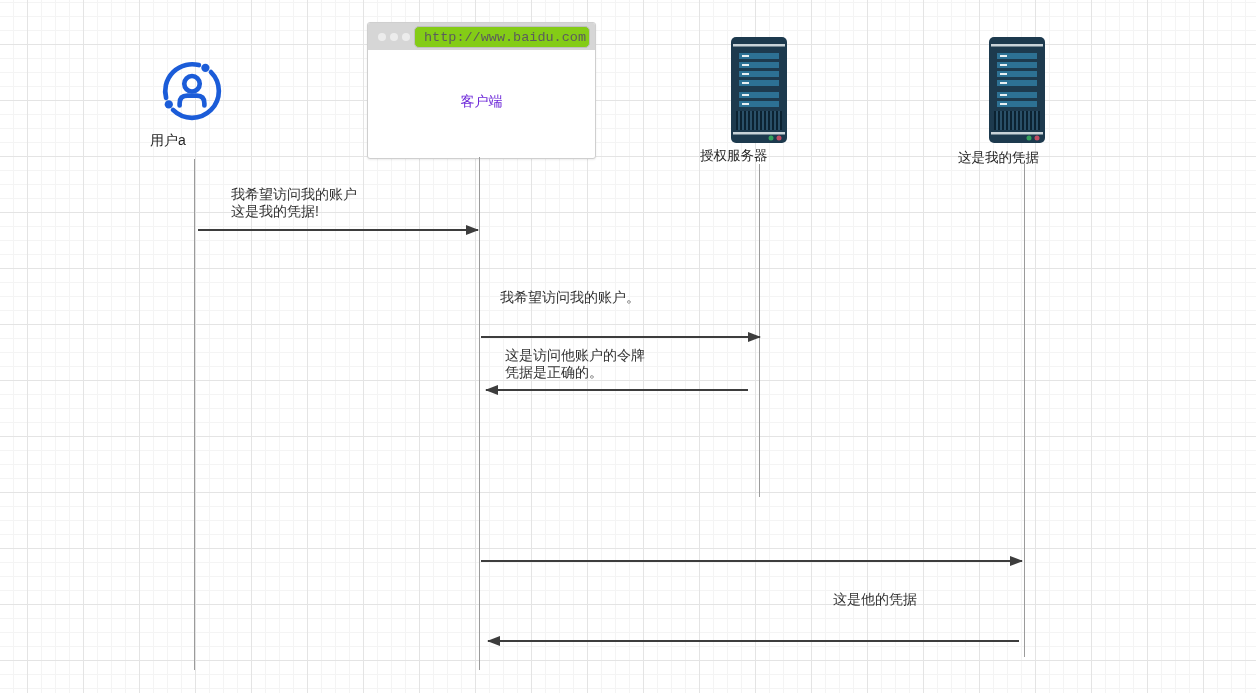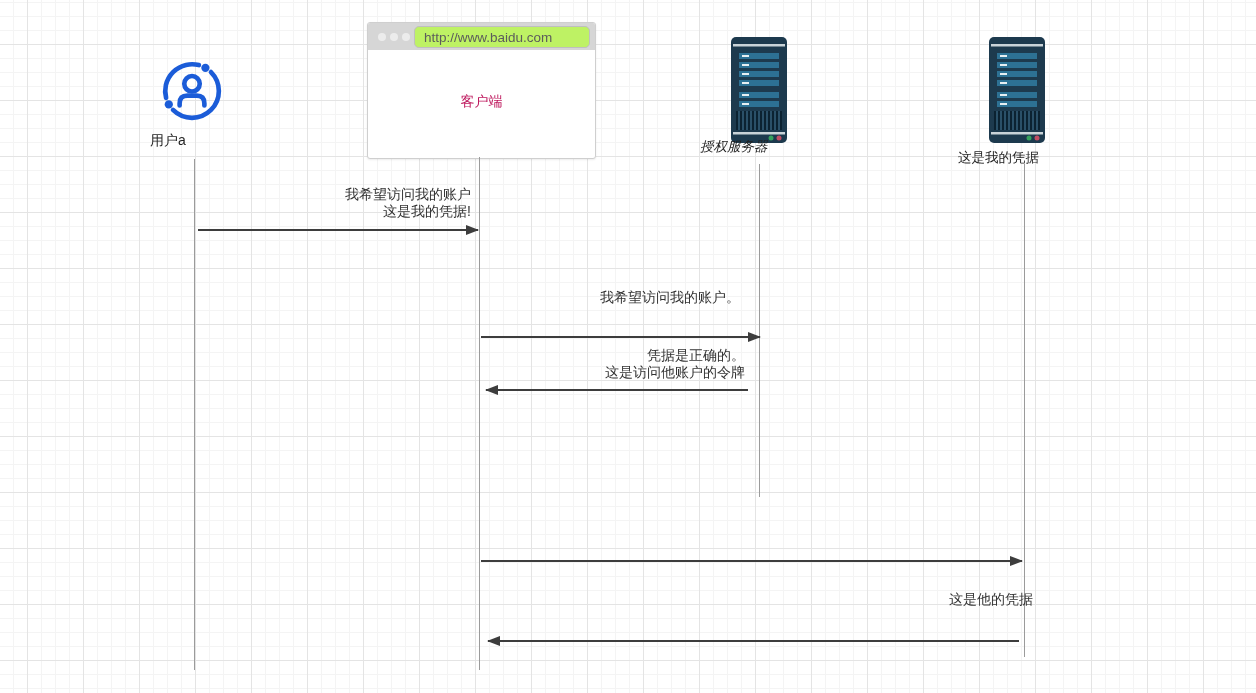--- a/index.html
+++ b/index.html
@@ -11,37 +11,37 @@
       linear-gradient(#e4e4e4 1px, transparent 1px),
       linear-gradient(90deg, #e4e4e4 1px, transparent 1px),
       linear-gradient(#f4f4f4 1px, transparent 1px),
       linear-gradient(90deg, #f4f4f4 1px, transparent 1px);
     background-size:56px 56px,56px 56px,14px 14px,14px 14px;
     background-position:27px 44px,27px 44px,13px 2px,13px 2px;
   }
   .abs{position:absolute;}
   .actor-label{font-size:13.5px;color:#1f1f1f;text-align:left;}
   .lifeline{position:absolute;width:1px;background:#9b9b9b;}
-  .msg-text{font-size:14px;line-height:17px;color:#333;text-align:right;white-space:nowrap;}
+  .msg-text{font-size:14px;line-height:17px;color:#333;text-align:left;white-space:nowrap;}
   .arrow{position:absolute;height:2px;background:#3d3d3d;}
   .arrow.right::after{
     content:"";position:absolute;right:-1px;top:-4px;width:0;height:0;
     border-left:13px solid #3d3d3d;border-top:5px solid transparent;border-bottom:5px solid transparent;}
   .arrow.left::before{
     content:"";position:absolute;left:-1px;top:-4px;width:0;height:0;
     border-right:13px solid #3d3d3d;border-top:5px solid transparent;border-bottom:5px solid transparent;}
   
   .browser{position:absolute;left:367px;top:22px;width:227px;height:135px;
     background:#ffffff;border:1px solid #cfcfcf;border-radius:3px;box-shadow:0 1px 2px rgba(0,0,0,.08);}
   .browser .titlebar{position:relative;height:27px;background:#d6d6d6;border-radius:2px 2px 0 0;}
   .browser .dot{position:absolute;top:10px;width:8px;height:8px;border-radius:50%;background:#ececec;}
-  .browser .urlbar{position:absolute;left:46px;right:5px;top:3px;height:20px;background:#bef264;
-    border:1px solid #bfbfbf;border-radius:5px;display:flex;align-items:center;}
+  .browser .urlbar{position:absolute;left:46px;right:5px;top:3px;height:20px;background:#84cc16;
+    border:1px solid #bfbfbf;border-radius:5px;display:flex;align-items:center;font-family:Liberation Mono, monospace;}
   .browser .urltext{font-size:13.5px;color:#5c5c5c;padding-left:9px;white-space:nowrap;overflow:hidden;}
-  .client-label{position:absolute;left:0;top:70px;width:100%;text-align:center;font-size:14px;color:#be185d;}
+  .client-label{position:absolute;left:0;top:70px;width:100%;text-align:center;font-size:14px;color:#6d28d9;}
 </style>
 </head>
 <body>
 
 <div class="canvas">
 
   <svg class="abs" style="left:159px;top:58px;" width="66" height="66" viewBox="0 0 64 64">
     <g fill="none" stroke="#1b5cd8" stroke-width="4.5" stroke-linecap="round">
       <path d="M 50.4 13.6 A 26 26 0 1 1 13.6 50.4"></path>
       <path d="M 6.9 38.7 A 26 26 0 0 1 38.7 6.9"></path>
@@ -95,21 +95,21 @@
       <rect x="31" y="74" width="2" height="19"></rect>
         <rect x="35" y="74" width="2" height="19"></rect>
       <rect x="39" y="74" width="2" height="19"></rect>
         <rect x="43" y="74" width="2" height="19"></rect>
       <rect x="47" y="74" width="2" height="19"></rect>
     </g>
     <rect x="2" y="95" width="52" height="2.5" fill="#c9d3d8"></rect>
     <circle cx="40" cy="101" r="2.5" fill="#35a05c"></circle>
     <circle cx="48" cy="101" r="2.5" fill="#c24d63"></circle>
   </svg>
-  <div class="abs actor-label" style="left:700px;top:138px;width:116px;font-style:italic;">授权服务器</div>
+  <div class="abs actor-label" style="left:700px;top:147px;width:116px;">授权服务器</div>
 
   <svg class="abs" style="left:989px;top:37px;" width="56" height="106" viewBox="0 0 56 106">
     <rect x="0" y="0" width="56" height="106" rx="5" fill="#1d3a4e"></rect>
     <rect x="2" y="7" width="52" height="2.5" fill="#c9d3d8"></rect>
     <g fill="#2d7194">
       <rect x="8" y="16" width="40" height="6"></rect>
         <rect x="8" y="25" width="40" height="6"></rect>
       <rect x="8" y="34" width="40" height="6"></rect>
         <rect x="8" y="43" width="40" height="6"></rect>
       <rect x="8" y="55" width="40" height="6"></rect>
@@ -153,22 +153,22 @@
     <div>这是我的凭据!</div>
   </div>
   <div class="arrow right" style="left:198px;top:229px;width:280px;"></div>
 
   <div class="abs msg-text" style="left:500px;top:289px;width:240px;">
     <div>我希望访问我的账户。</div>
   </div>
   <div class="arrow right" style="left:481px;top:336px;width:279px;"></div>
 
   <div class="abs msg-text" style="left:505px;top:347px;width:240px;">
+    <div>这是访问他账户的令牌</div>
     <div>凭据是正确的。</div>
-    <div>这是访问他账户的令牌</div>
   </div>
   <div class="arrow left" style="left:486px;top:389px;width:262px;"></div>
 
   <div class="arrow right" style="left:481px;top:560px;width:541px;"></div>
 
   <div class="abs msg-text" style="left:833px;top:591px;width:200px;">
     <div>这是他的凭据</div>
   </div>
   <div class="arrow left" style="left:488px;top:640px;width:531px;"></div>
 

